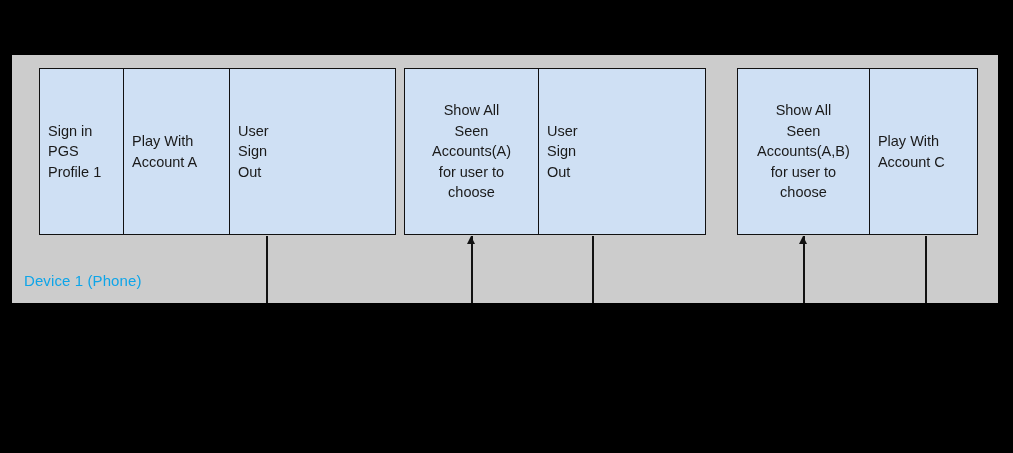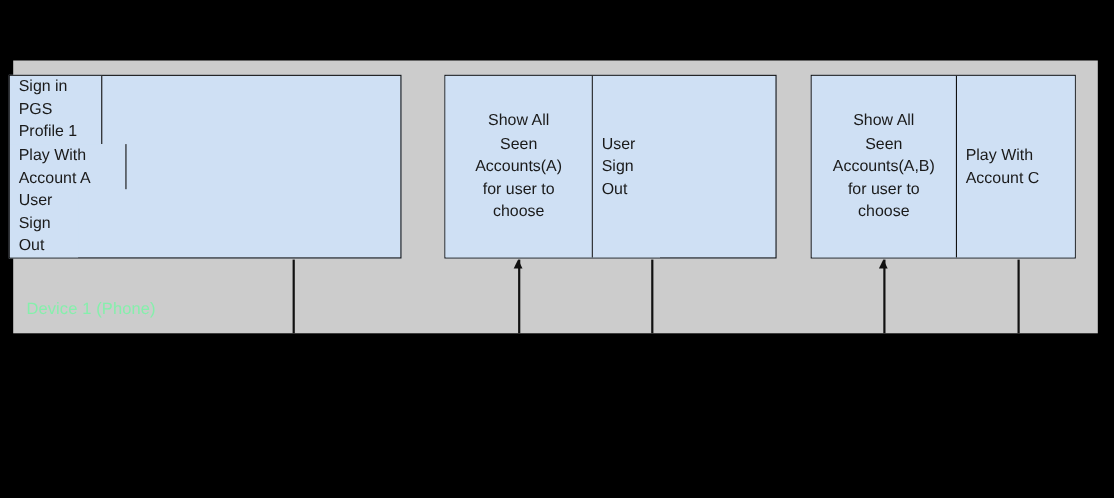--- a/index.html
+++ b/index.html
@@ -24,21 +24,21 @@
     top: 55px;
     width: 986px;
     height: 248px;
     background: #cccccc;
   }
   .device-label {
     position: absolute;
     left: 24px;
     top: 272px;
     font-size: 15px;
-    color: #86efac;
+    color: #0ea5e9;
     white-space: nowrap;
     letter-spacing: 0.1px;
   }
   
   .box-group {
     position: absolute;
     top: 68px;
     height: 167px;
     display: flex;
     border: 1.6px solid #111111;
@@ -101,21 +101,21 @@
       <div class="connector" style="left: 266px; top: 236px; height: 67px;"></div>
       <div class="connector" style="left: 471px; top: 236px; height: 67px;"></div>
       <div class="connector-arrow" style="left: 467.3px; top: 236px;"></div>
       <div class="connector" style="left: 592px; top: 236px; height: 67px;"></div>
       <div class="connector" style="left: 803px; top: 236px; height: 67px;"></div>
       <div class="connector-arrow" style="left: 799.3px; top: 236px;"></div>
       <div class="connector" style="left: 925px; top: 236px; height: 67px;"></div>
     </div>
 
   <div id="group-layer">
-      <div class="box-group" style="left: 8px; width: 357px; flex-direction: column;">
+      <div class="box-group" style="left: 39px; width: 357px;">
         <div class="state-box" style="width: 84px;">
           <span class="box-text">Sign in
 PGS
 Profile 1</span>
         </div>
         <div class="state-box" style="width: 106px;">
           <span class="box-text">Play With
 Account A</span>
         </div>
         <div class="state-box" style="width: 62px;">

